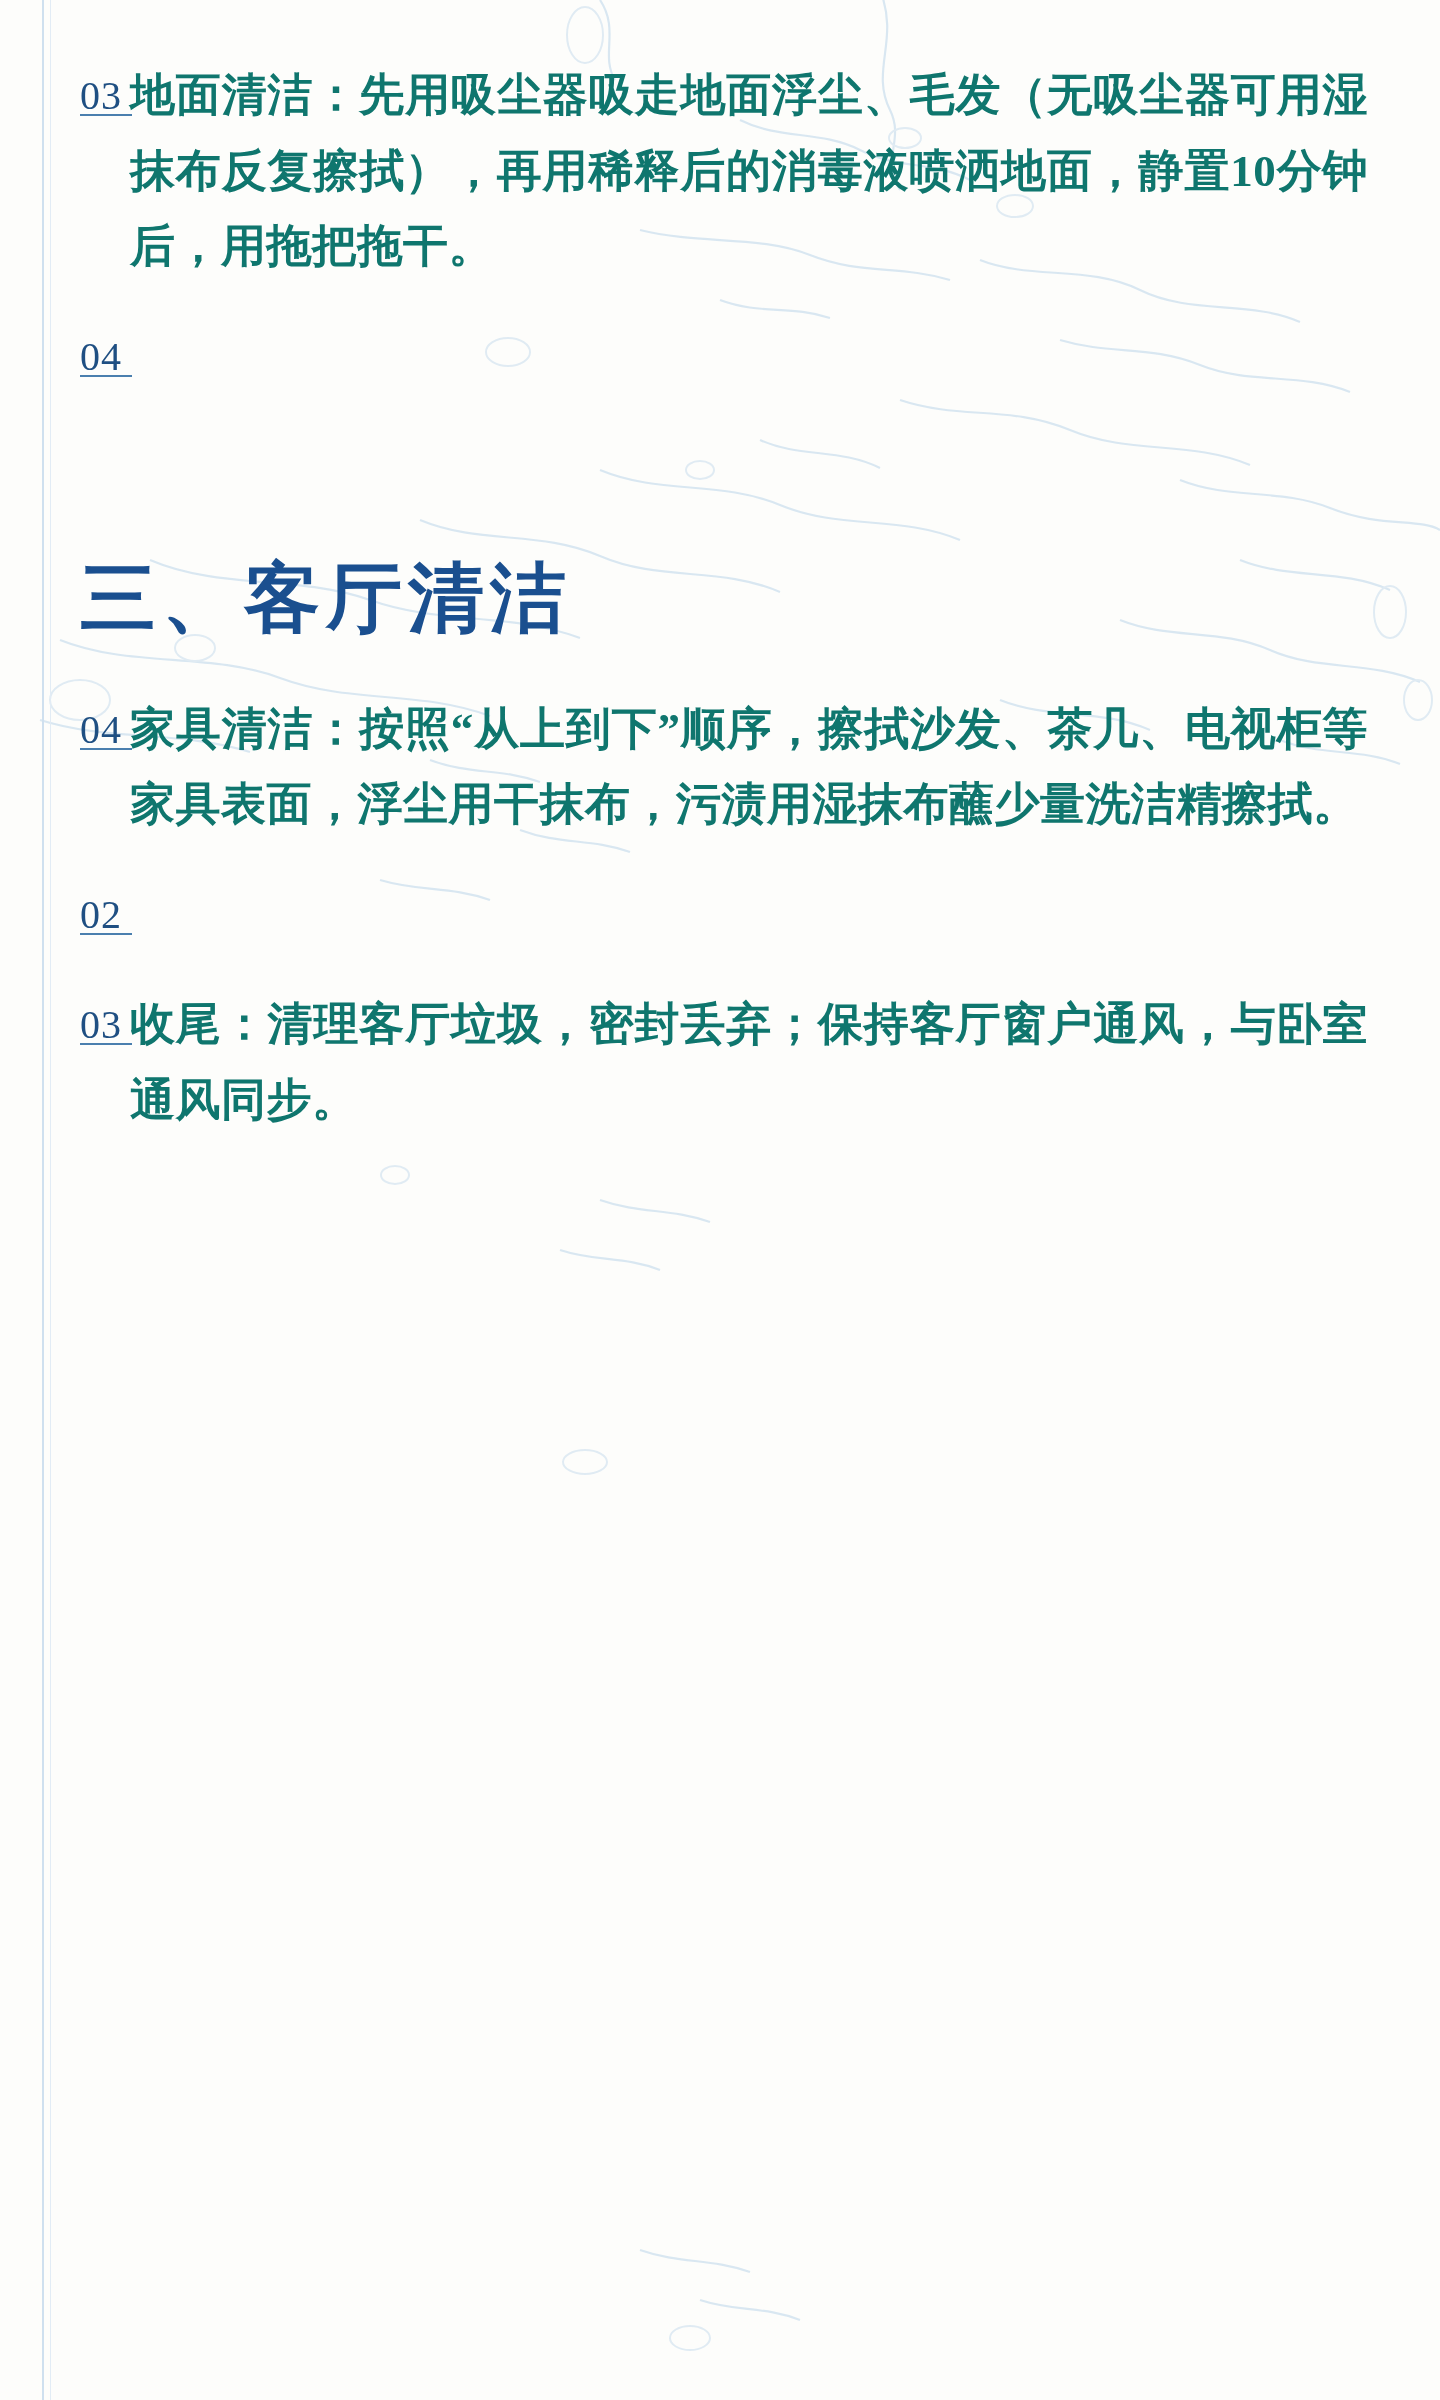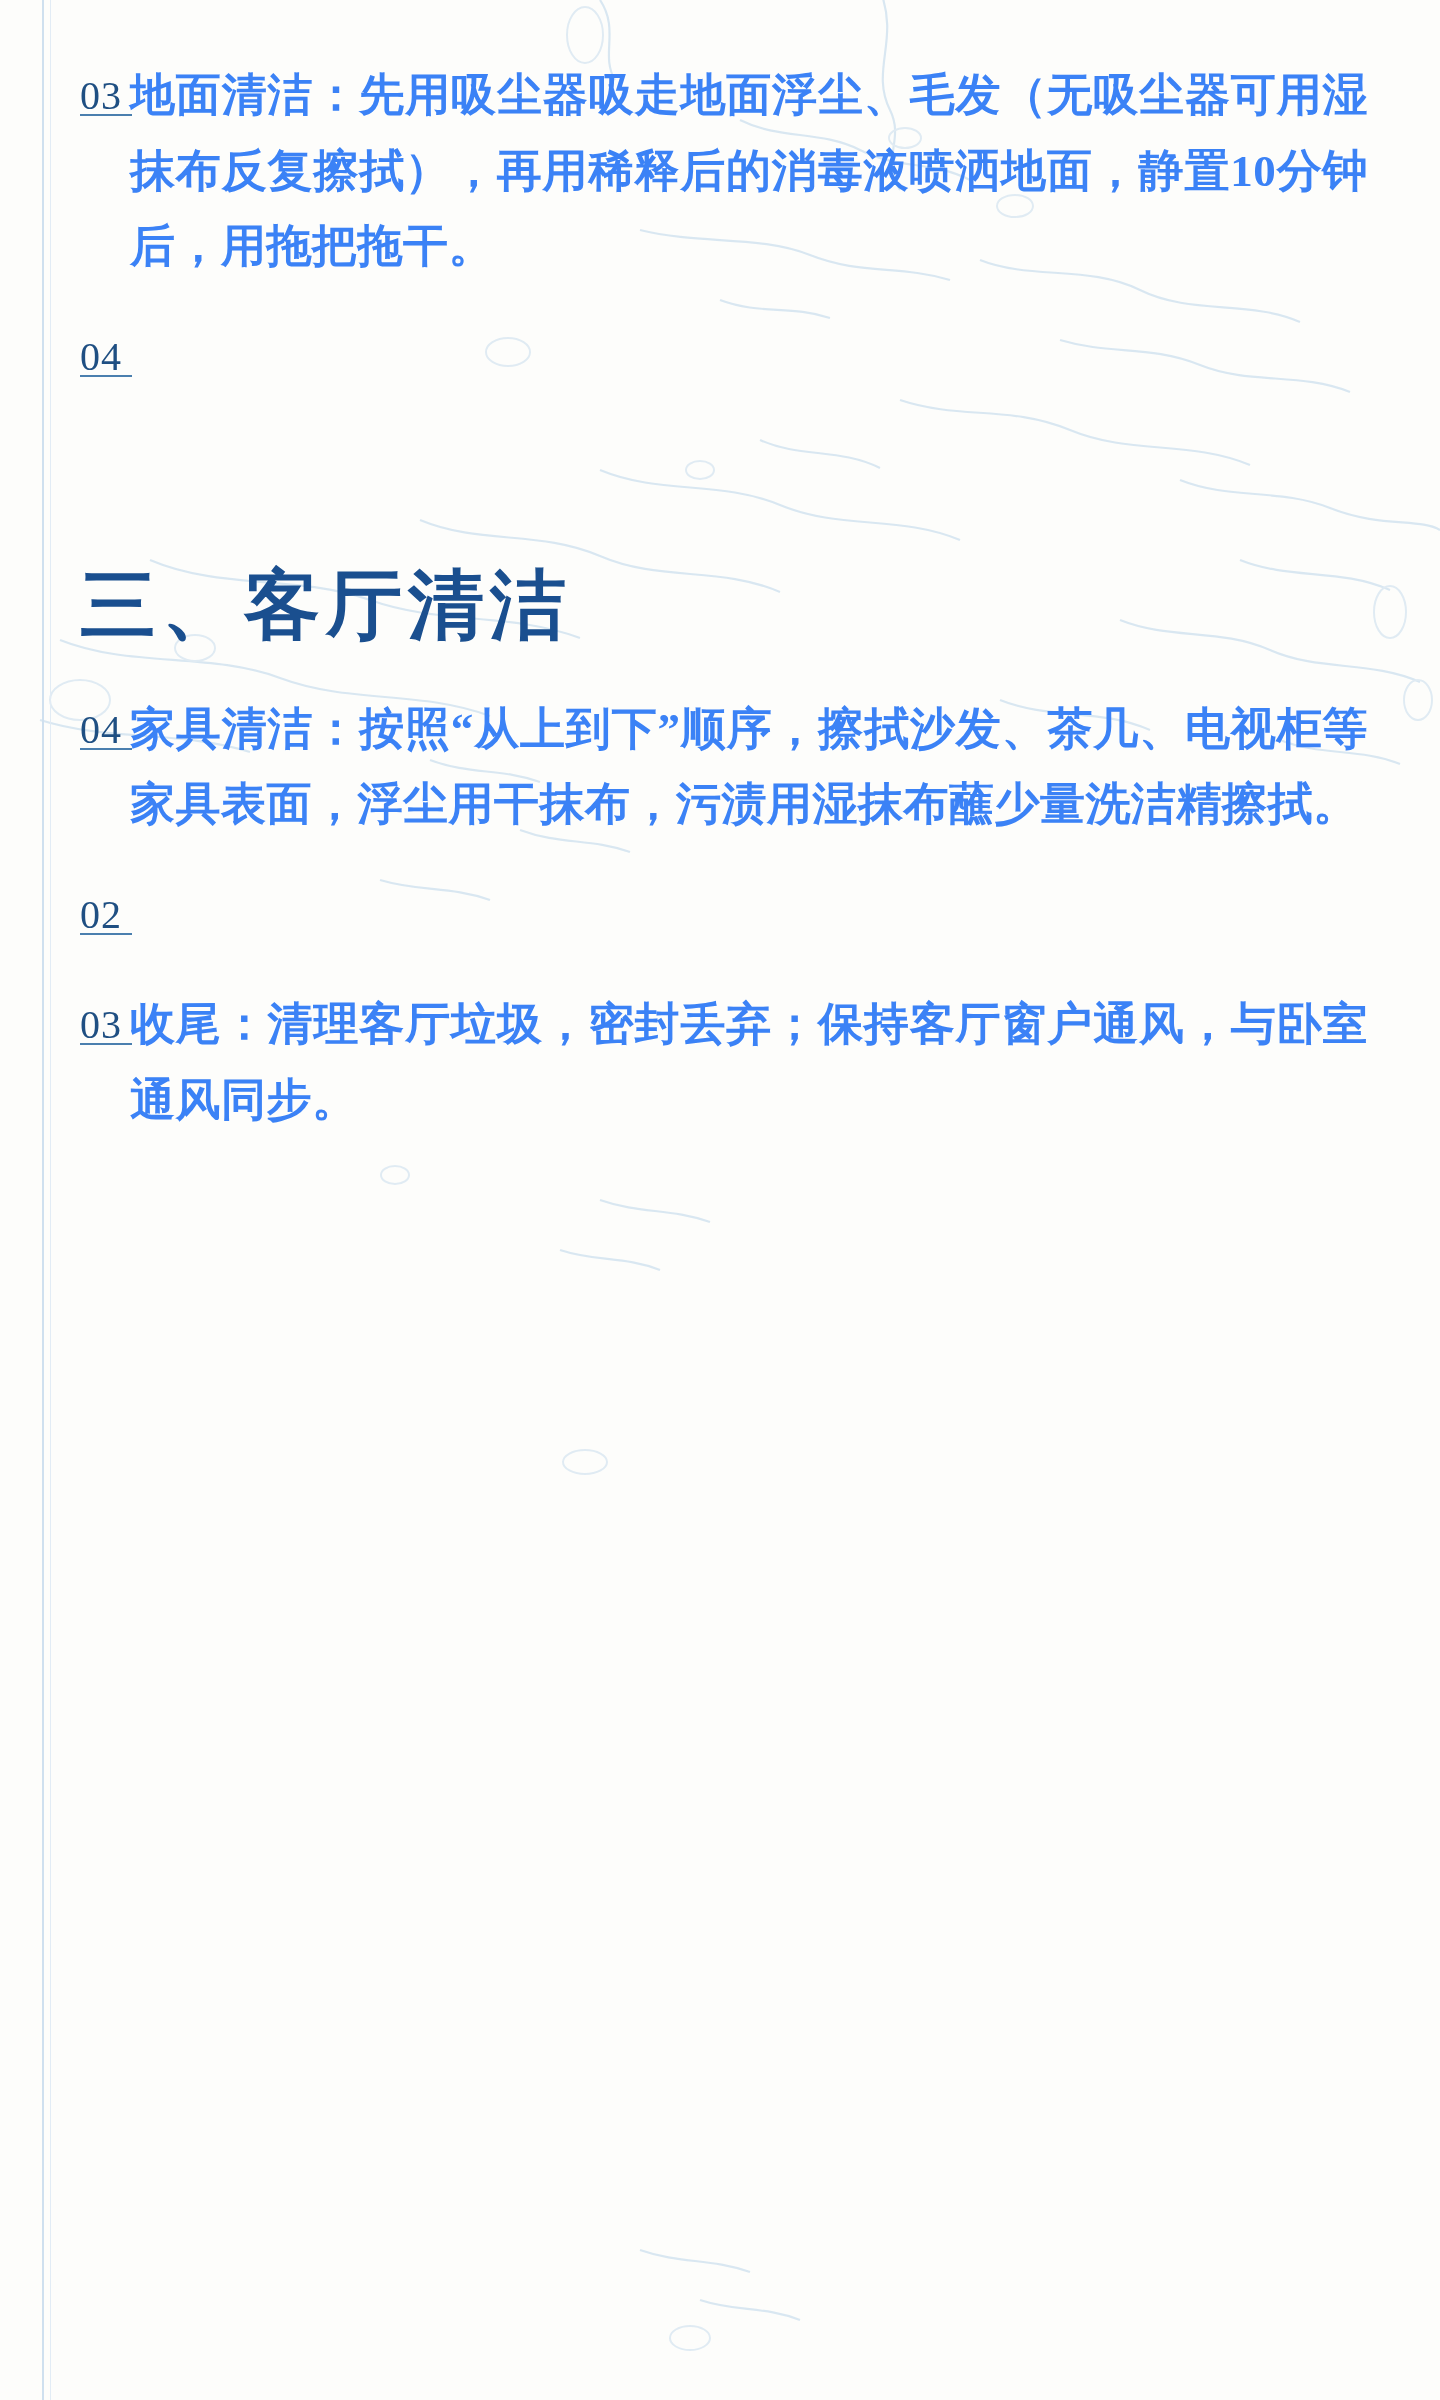--- a/index.html
+++ b/index.html
@@ -76,36 +76,36 @@
     left: 80px;
     bottom: 18px;
     width: 52px;
     height: 2px;
     background: #4a7fae;
   }
   .item-body {
     flex: 1 1 auto;
     font-size: 45px;
     line-height: 1.68;
-    color: #3b82f6;
+    color: #0f766e;
     text-align: justify;
     letter-spacing: 0.5px;
     font-weight: 600;
   }
 
   
   .section-heading {
     font-size: 76px;
     font-weight: bold;
     color: #1a4f8f;
     letter-spacing: 6px;
     padding-left: 80px;
     margin: 58px 0 40px 0;
     line-height: 1.25;
-    font-family: Liberation Sans, sans-serif;
+    font-family: Liberation Mono, monospace;
   }
   .gap-top { height: 58px; }
   .spacer-lg { height: 70px; }
 </style>
 </head>
 <body>
 
 <div class="page">
 
   <svg class="watermark" viewBox="0 0 1440 2400" preserveAspectRatio="none" xmlns="http://www.w3.org/2000/svg">

